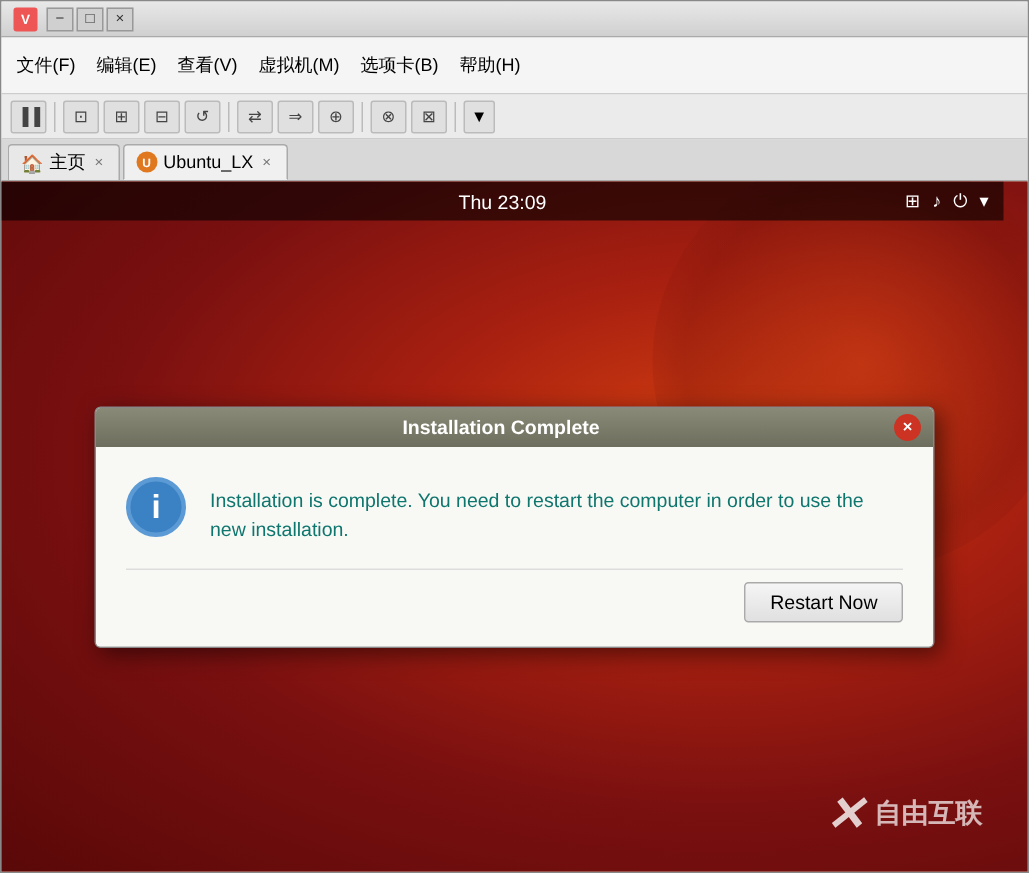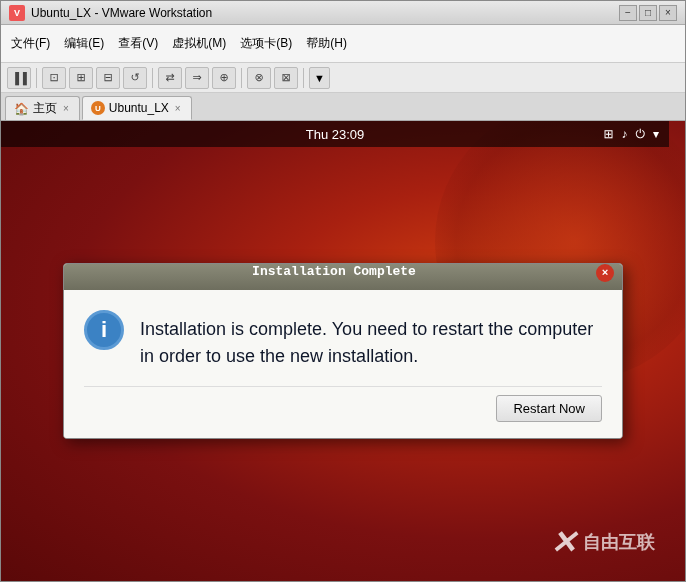--- a/index.html
+++ b/index.html
@@ -269,25 +269,25 @@
       border: 1px solid #888;
       border-radius: 4px;
       width: 560px;
       box-shadow: 4px 4px 15px rgba(0,0,0,0.5);
       overflow: hidden;
     }
     .dialog-titlebar {
       background: linear-gradient(to bottom, #8a8a78, #6e6e5e);
       height: 26px;
       display: flex;
+      align-items: center;
       padding: 0 8px;
       color: #fff;
       font-size: 13px;
       font-weight: bold;
-      font-family: Liberation Mono, monospace;
     }
     .dialog-title-text {
       flex: 1;
       text-align: center;
     }
     .dialog-close-btn {
       width: 18px;
       height: 18px;
       background: #cc3322;
       border-radius: 50%;
@@ -318,22 +318,22 @@
       border: 3px solid #5b9ad4;
       display: flex;
       align-items: center;
       justify-content: center;
       font-size: 22px;
       font-weight: bold;
       color: white;
       flex-shrink: 0;
     }
     .dialog-message {
-      font-size: 18px;
-      color: #0f172a;
+      font-size: 13px;
+      color: #0f766e;
       line-height: 1.5;
       padding-top: 6px;
     }
     .dialog-footer {
       display: flex;
       justify-content: flex-end;
       padding-top: 8px;
       border-top: 1px solid #ddd;
     }
     .btn-restart {
@@ -348,21 +348,20 @@
   </style>
 </head>
 <body>
 
 <div class="vmware-window">
 
   <div class="title-bar">
     <div class="title-bar-icon">
       <span>V</span>
     </div>
-    <span class="title-bar-text">Ubuntu_LX - VMware Workstation</span>
     <div class="title-bar-controls">
       <div class="title-btn">−</div>
       <div class="title-btn">□</div>
       <div class="title-btn close">×</div>
     </div>
   </div>
 
   <div class="menu-bar">
     <span class="menu-item">文件(F)</span>
     <span class="menu-item">编辑(E)</span>

